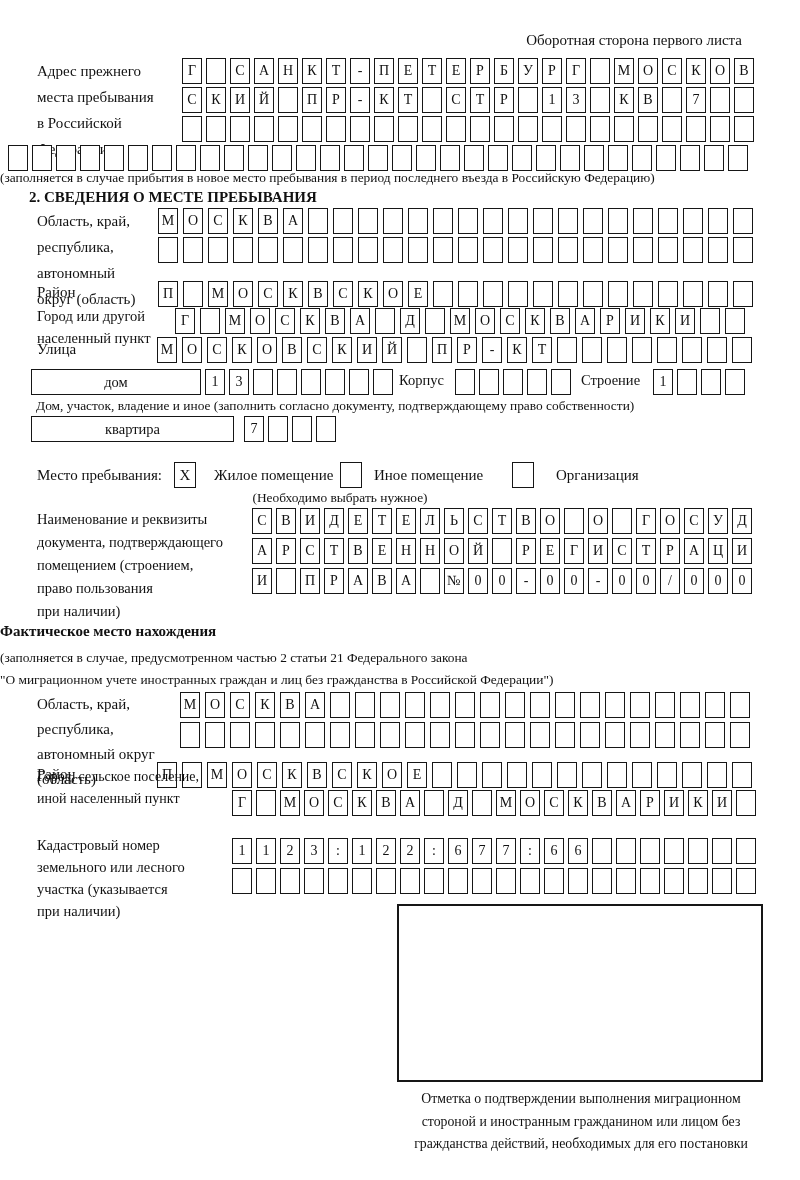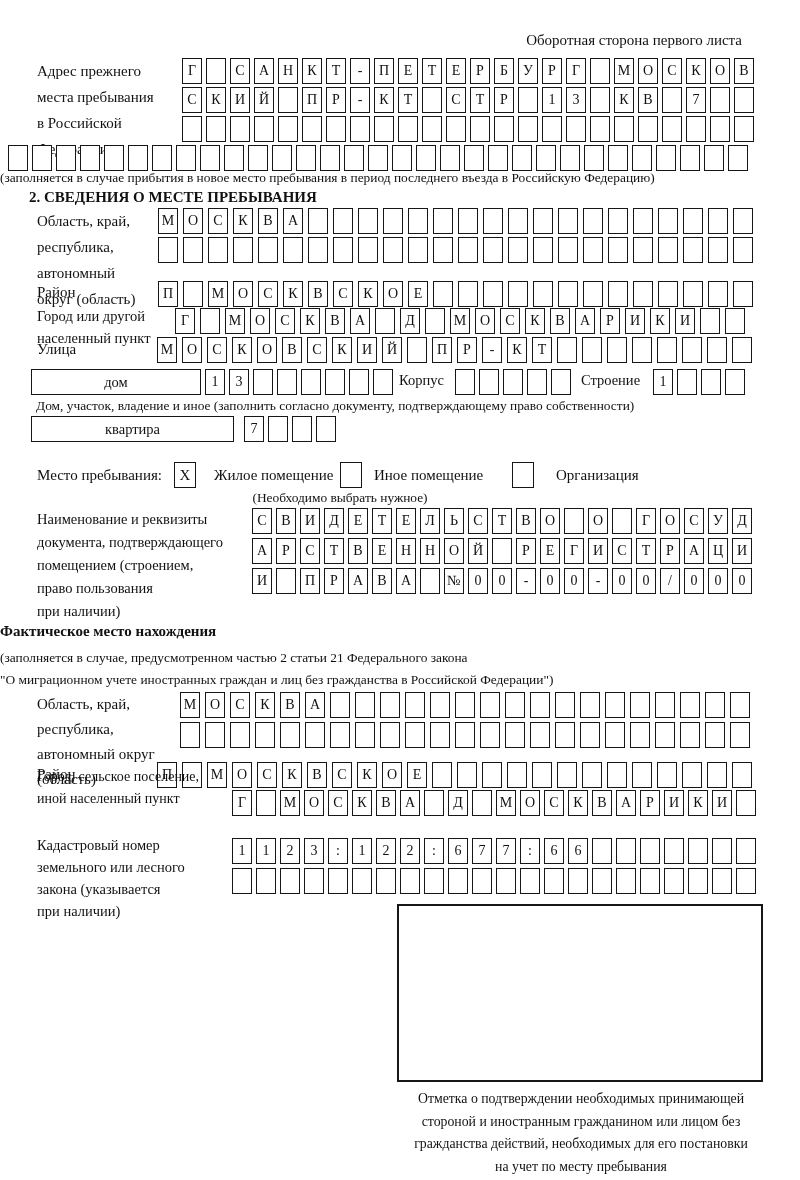--- a/index.html
+++ b/index.html
@@ -542,21 +542,21 @@
       <span class="cb">Р</span>
       <span class="cb">И</span>
       <span class="cb">К</span>
       <span class="cb">И</span>
       <span class="cb"></span>
     </div>
 
   <div class="abs label-block lh22" style="left:37px;top:834px;width:190px;font-size:14.5px;">
       <div>Кадастровый номер</div>
       <div>земельного или лесного</div>
-      <div>закона (указывается</div>
+      <div>участка (указывается</div>
       <div>при наличии)</div>
     </div>
   <div class="abs cells" style="left:232px;top:838px;">
       <span class="cb">1</span>
       <span class="cb">1</span>
       <span class="cb">2</span>
       <span class="cb">3</span>
       <span class="cb">:</span>
       <span class="cb">1</span>
       <span class="cb">2</span>
@@ -596,19 +596,18 @@
       <span class="cb"></span>
       <span class="cb"></span>
       <span class="cb"></span>
       <span class="cb"></span>
       <span class="cb"></span>
       <span class="cb"></span>
     </div>
 
   <div class="abs stamp-box" style="left:397px;top:904px;width:366px;height:178px;"></div>
   <div class="abs caption" style="left:385px;top:1088px;width:392px;">
-      <div>Отметка о подтверждении необходимых принимающей</div>
+      <div>Отметка о подтверждении выполнения миграционном</div>
       <div>стороной и иностранным гражданином или лицом без</div>
       <div>гражданства действий, необходимых для его постановки</div>
-      <div>на учет по месту пребывания</div>
     </div>
 
 </div>
 
 </body></html>

